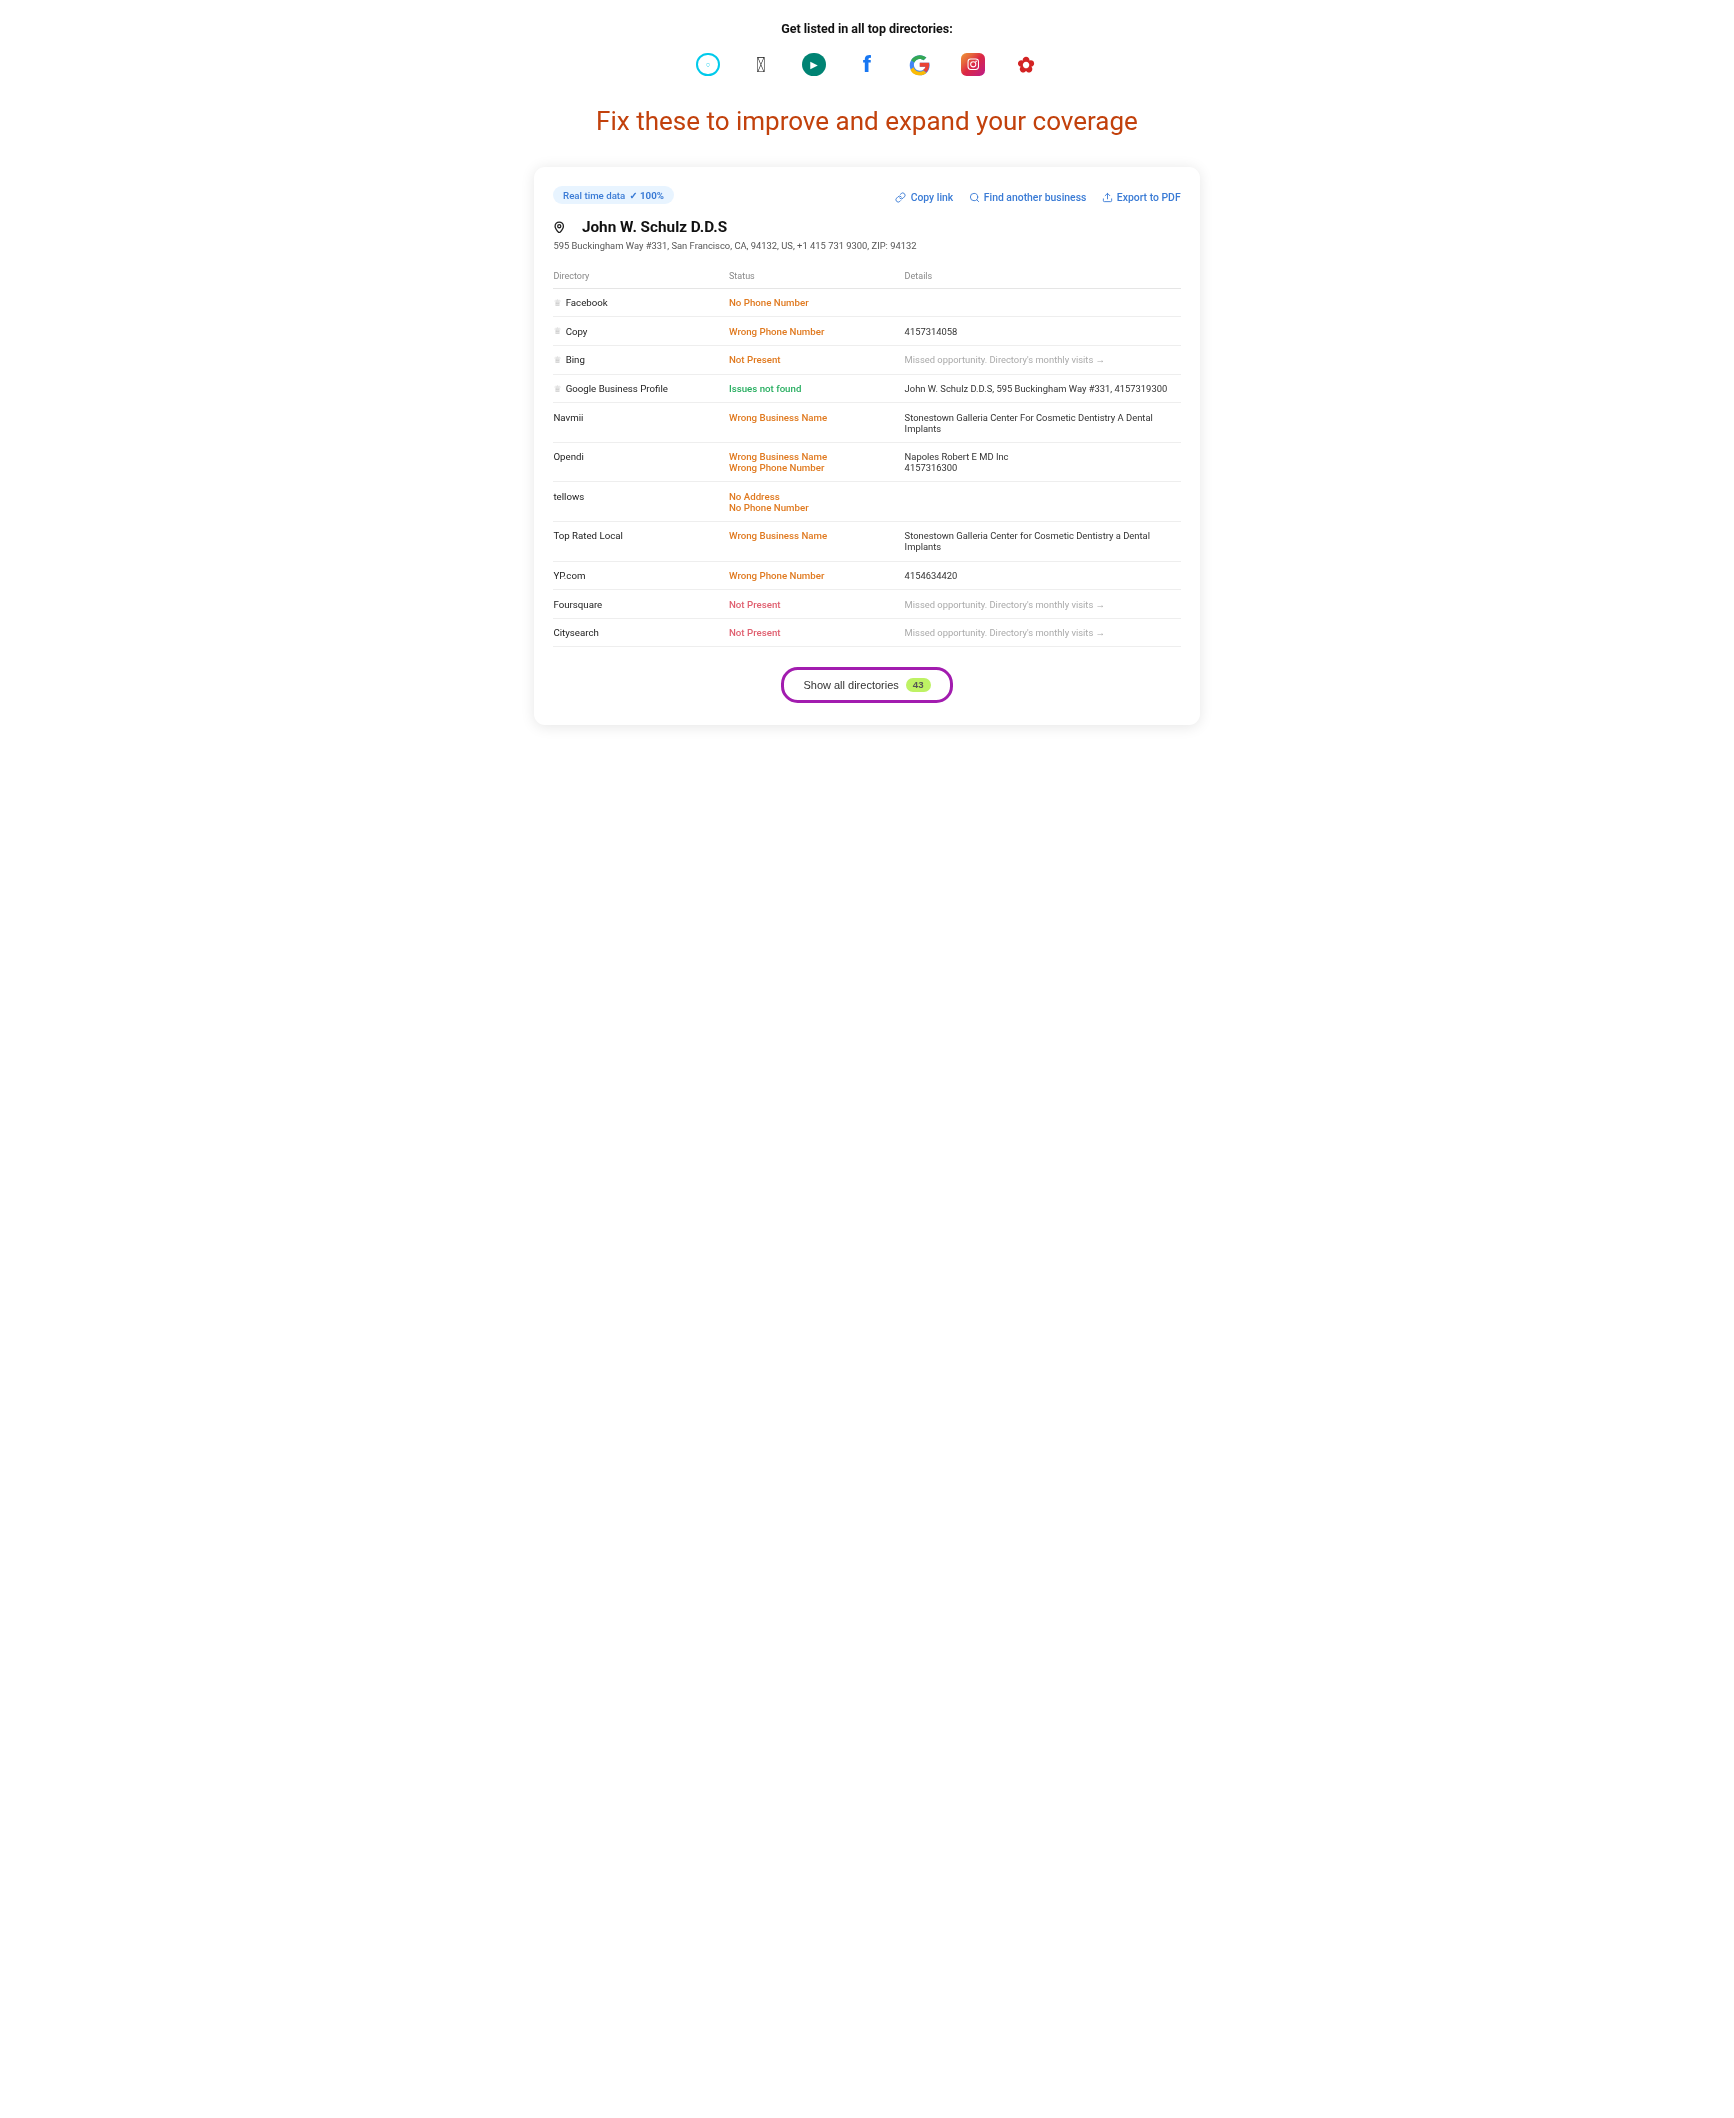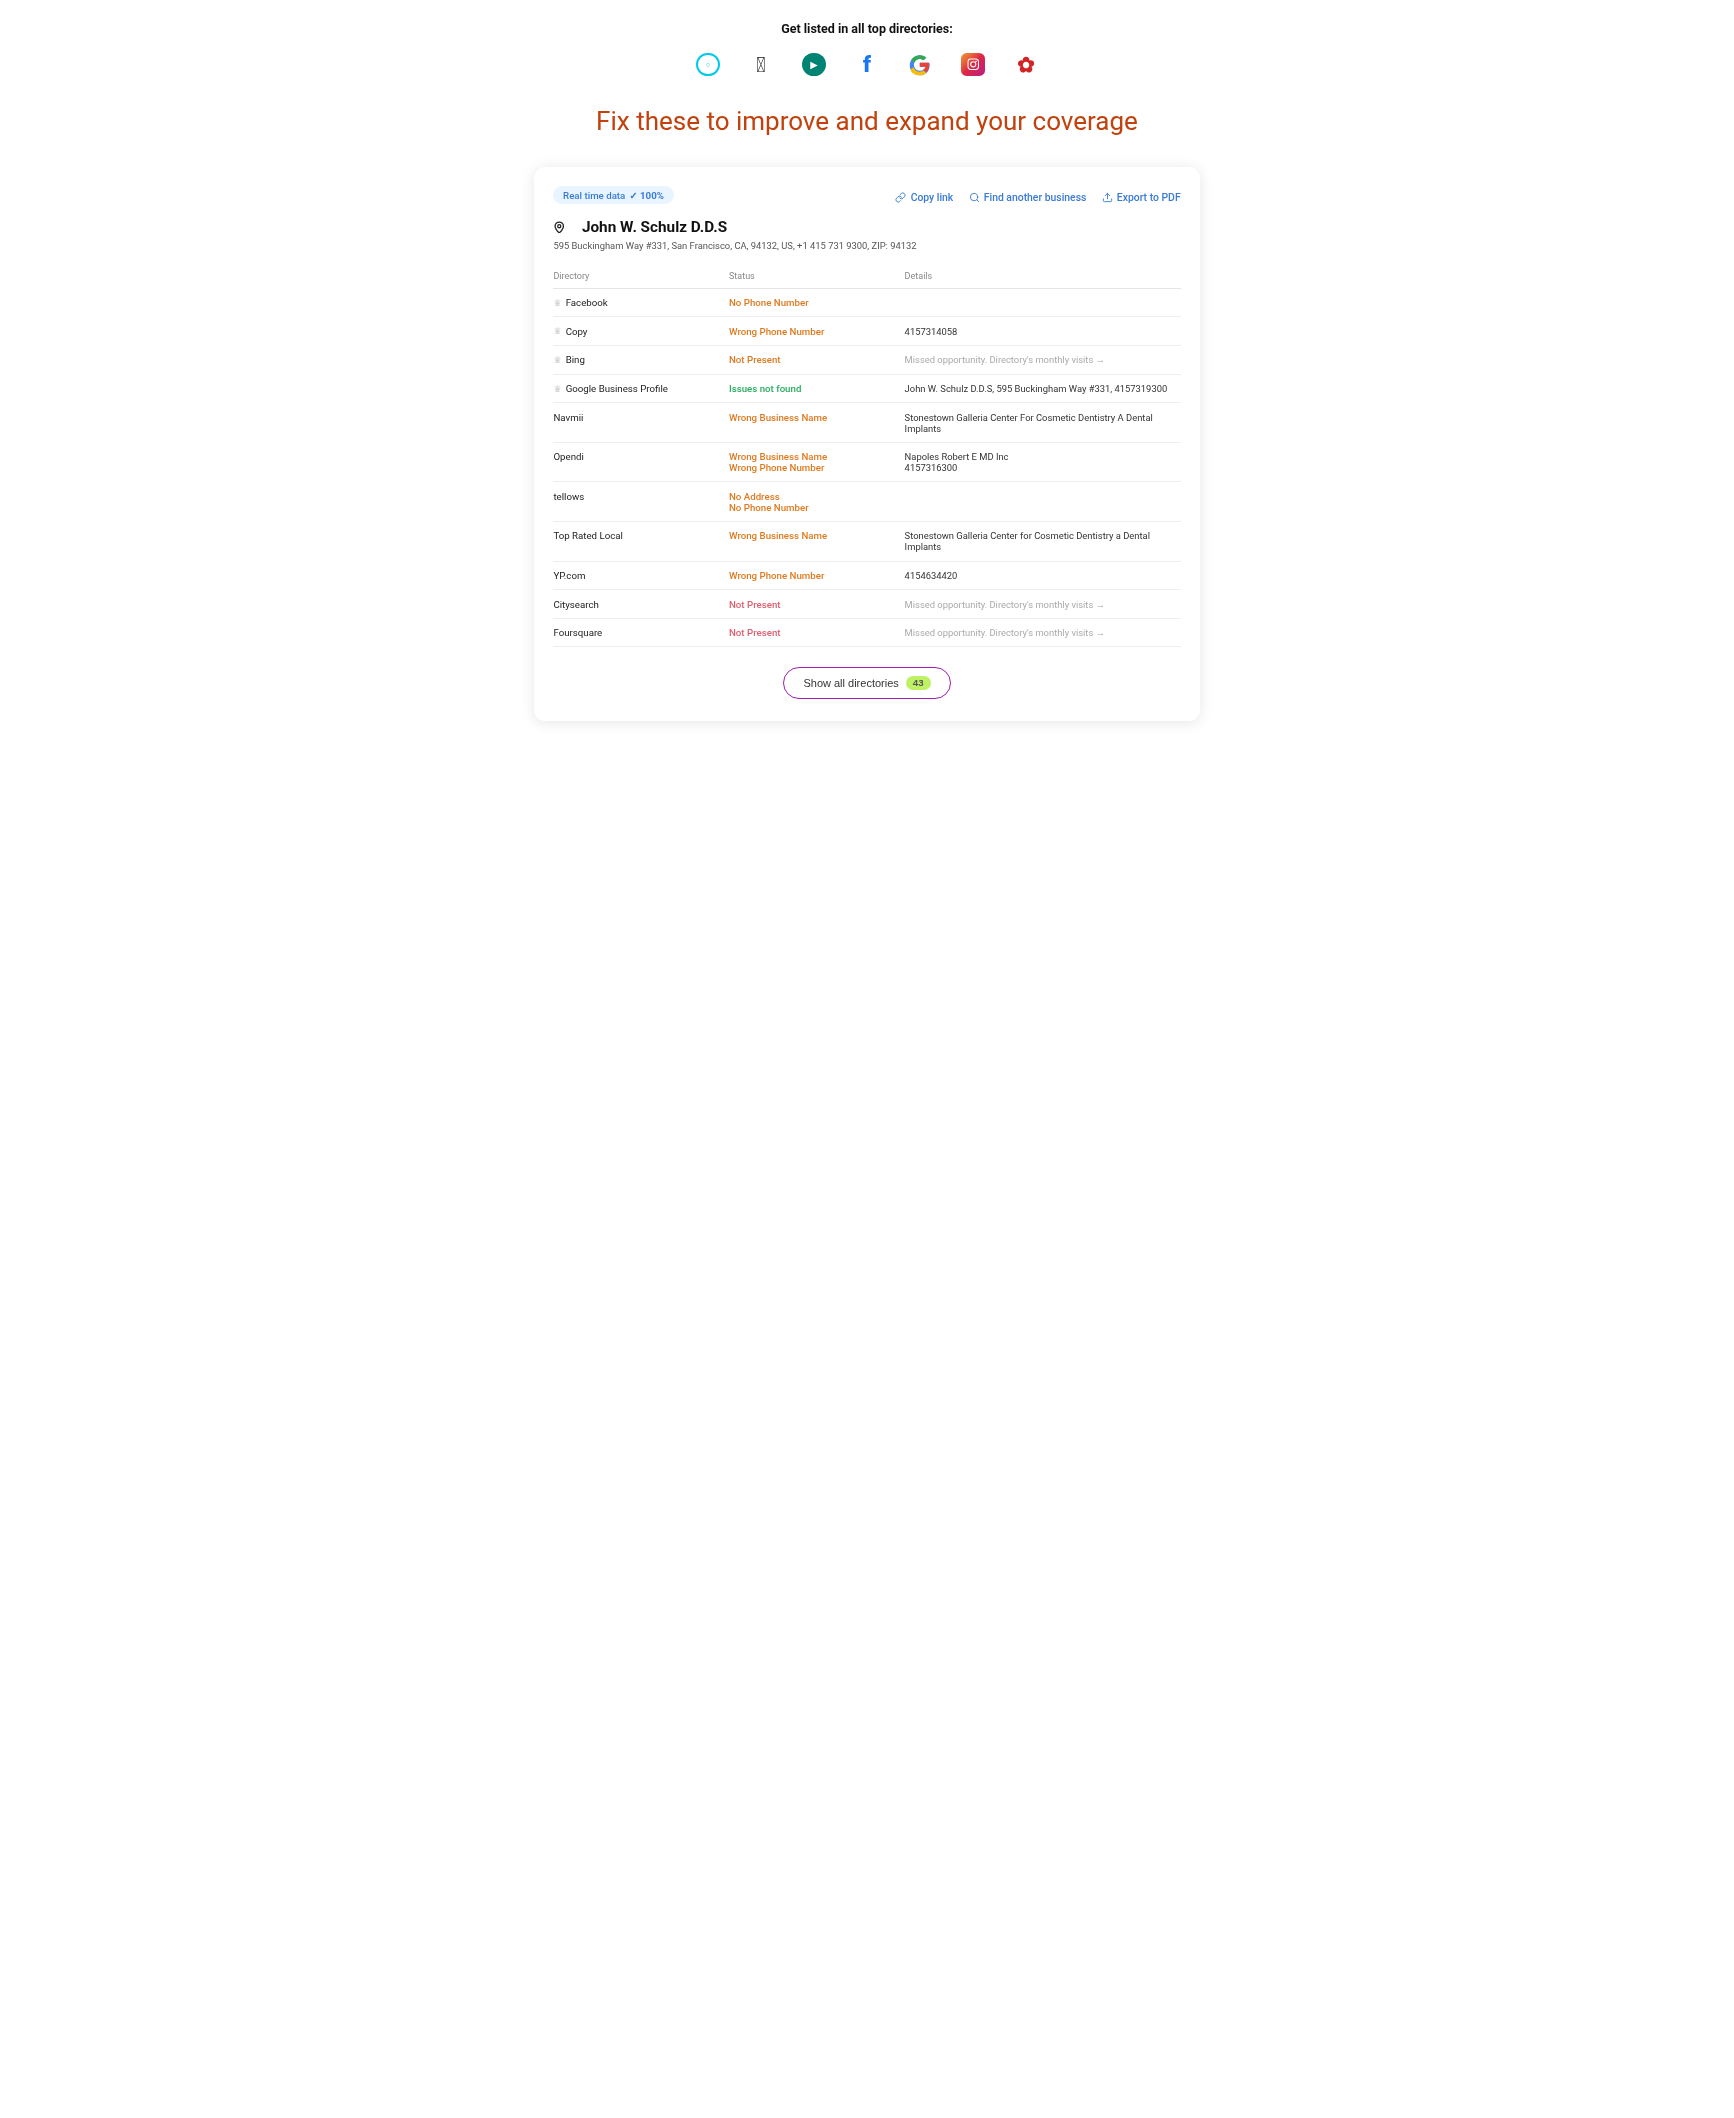--- a/index.html
+++ b/index.html
@@ -173,21 +173,21 @@
       font-size: 9.4px;
     }
 
     .show-all-btn {
       display: flex;
       align-items: center;
       justify-content: center;
       margin: 19.4px auto 0;
       width: fit-content;
       padding: 8.3px 19.4px;
-      border: 1px solid #a21caf;
+      border: 3px solid #a21caf;
       border-radius: 16.7px;
       background: #fff;
       cursor: pointer;
       font-size: 11px;
       color: #333;
       font-weight: 500;
       gap: 7px;
     }
 
     .show-all-btn .count-badge {
@@ -463,34 +463,34 @@
           <td>
             <div class="status-text status-orange">Wrong Phone Number</div>
           </td>
           <td>
             <div class="details-text">4154634420</div>
           </td>
         </tr>
         <tr>
           <td class="dir-cell">
             <div class="dir-name-container">
+              <span>Foursquare</span>
+            </div>
+          </td>
+          <td>
+            <div class="status-text status-pink">Not Present</div>
+          </td>
+          <td>
+            <div class="details-faded">Missed opportunity.  Directory's monthly visits →</div>
+          </td>
+        </tr>
+        <tr>
+          <td class="dir-cell">
+            <div class="dir-name-container">
               <span>Citysearch</span>
-            </div>
-          </td>
-          <td>
-            <div class="status-text status-pink">Not Present</div>
-          </td>
-          <td>
-            <div class="details-faded">Missed opportunity.  Directory's monthly visits →</div>
-          </td>
-        </tr>
-        <tr>
-          <td class="dir-cell">
-            <div class="dir-name-container">
-              <span>Foursquare</span>
             </div>
           </td>
           <td>
             <div class="status-text status-pink">Not Present</div>
           </td>
           <td>
             <div class="details-faded">Missed opportunity.  Directory's monthly visits →</div>
           </td>
         </tr>
       </tbody>

